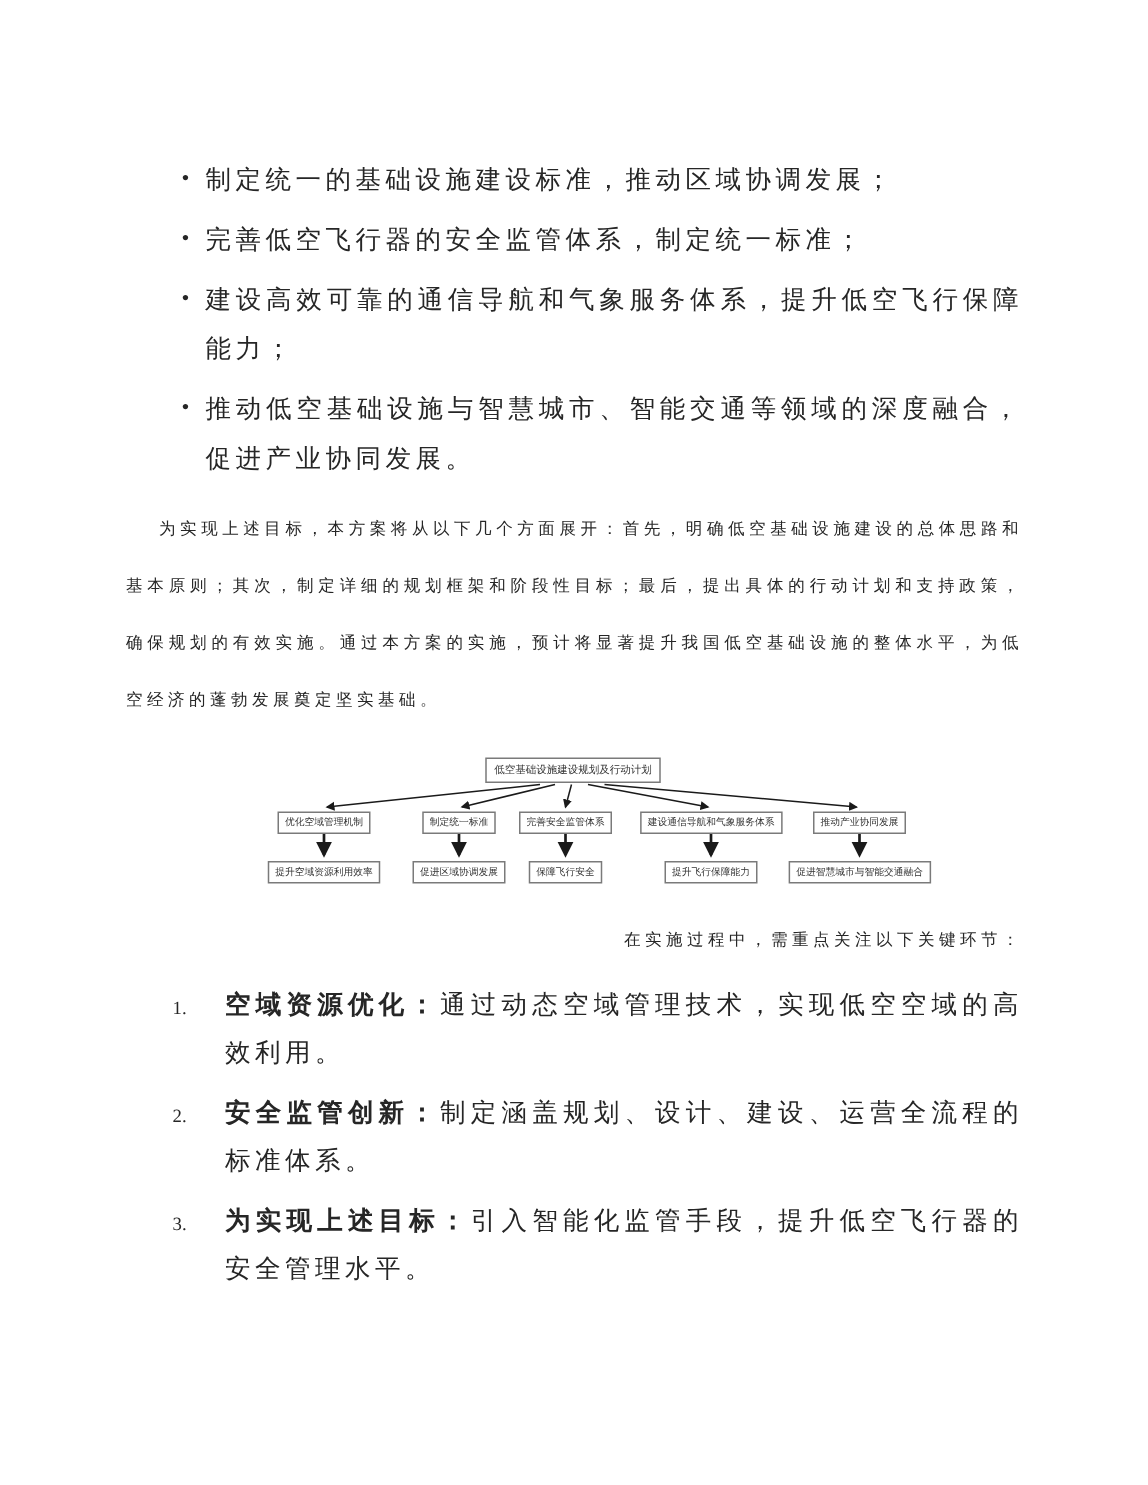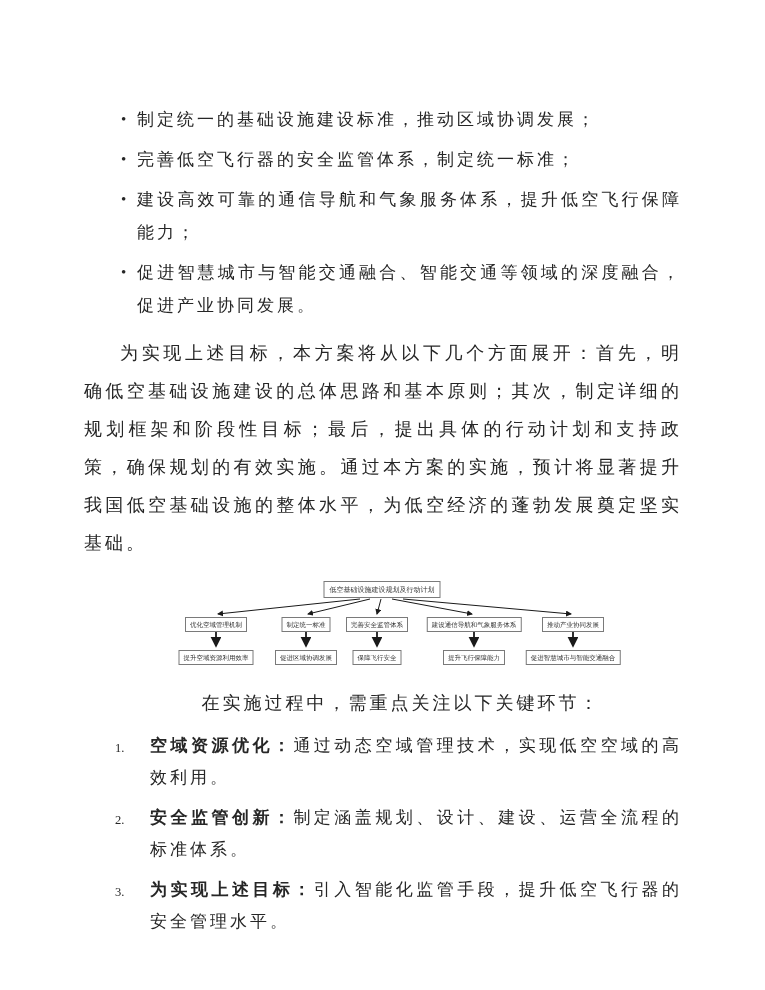--- a/index.html
+++ b/index.html
@@ -40,30 +40,30 @@
     position: absolute;
     left: 37px;
     top: 0;
     letter-spacing: 0;
     font-size: 15px;
   }
 
   
   .para {
     margin: 12px 0 0 0;
-    font-size: 18px;
+    font-size: 11px;
     letter-spacing: 3px;
     line-height: 38px;
     text-indent: 2em;
     text-align: justify;
     text-justify: inter-ideograph;
   }
   .para.note {
     margin-top: 14px;
-    text-align: center;
+    text-align: right;
   }
 
   
   .diagram {
     position: relative;
     width: 465px;
     height: 92px;
     margin: 16px 0 0 76px;
     font-family: "Liberation Sans", "DejaVu Sans", sans-serif;
     color: #333333;
@@ -138,21 +138,21 @@
       <li>
         <span class="bullet-marker">•</span>
         <span>完善低空飞行器的安全监管体系，制定统一标准；</span>
       </li>
       <li>
         <span class="bullet-marker">•</span>
         <span>建设高效可靠的通信导航和气象服务体系，提升低空飞行保障能力；</span>
       </li>
       <li>
         <span class="bullet-marker">•</span>
-        <span>促进智慧城市与智能交通融合、智能交通等领域的深度融合，促进产业协同发展。</span>
+        <span>推动低空基础设施与智慧城市、智能交通等领域的深度融合，促进产业协同发展。</span>
       </li>
     </ul>
 
     <p class="para">为实现上述目标，本方案将从以下几个方面展开：首先，明确低空基础设施建设的总体思路和基本原则；其次，制定详细的规划框架和阶段性目标；最后，提出具体的行动计划和支持政策，确保规划的有效实施。通过本方案的实施，预计将显著提升我国低空基础设施的整体水平，为低空经济的蓬勃发展奠定坚实基础。</p>
 
     <div class="diagram">
       <svg viewBox="0 0 465 92" xmlns="http://www.w3.org/2000/svg">
         <defs>
           <marker id="ah" markerWidth="7" markerHeight="7" refX="5" refY="3" orient="auto">
             <path d="M0,0 L6,3 L0,6 Z" fill="#1a1a1a"></path>

